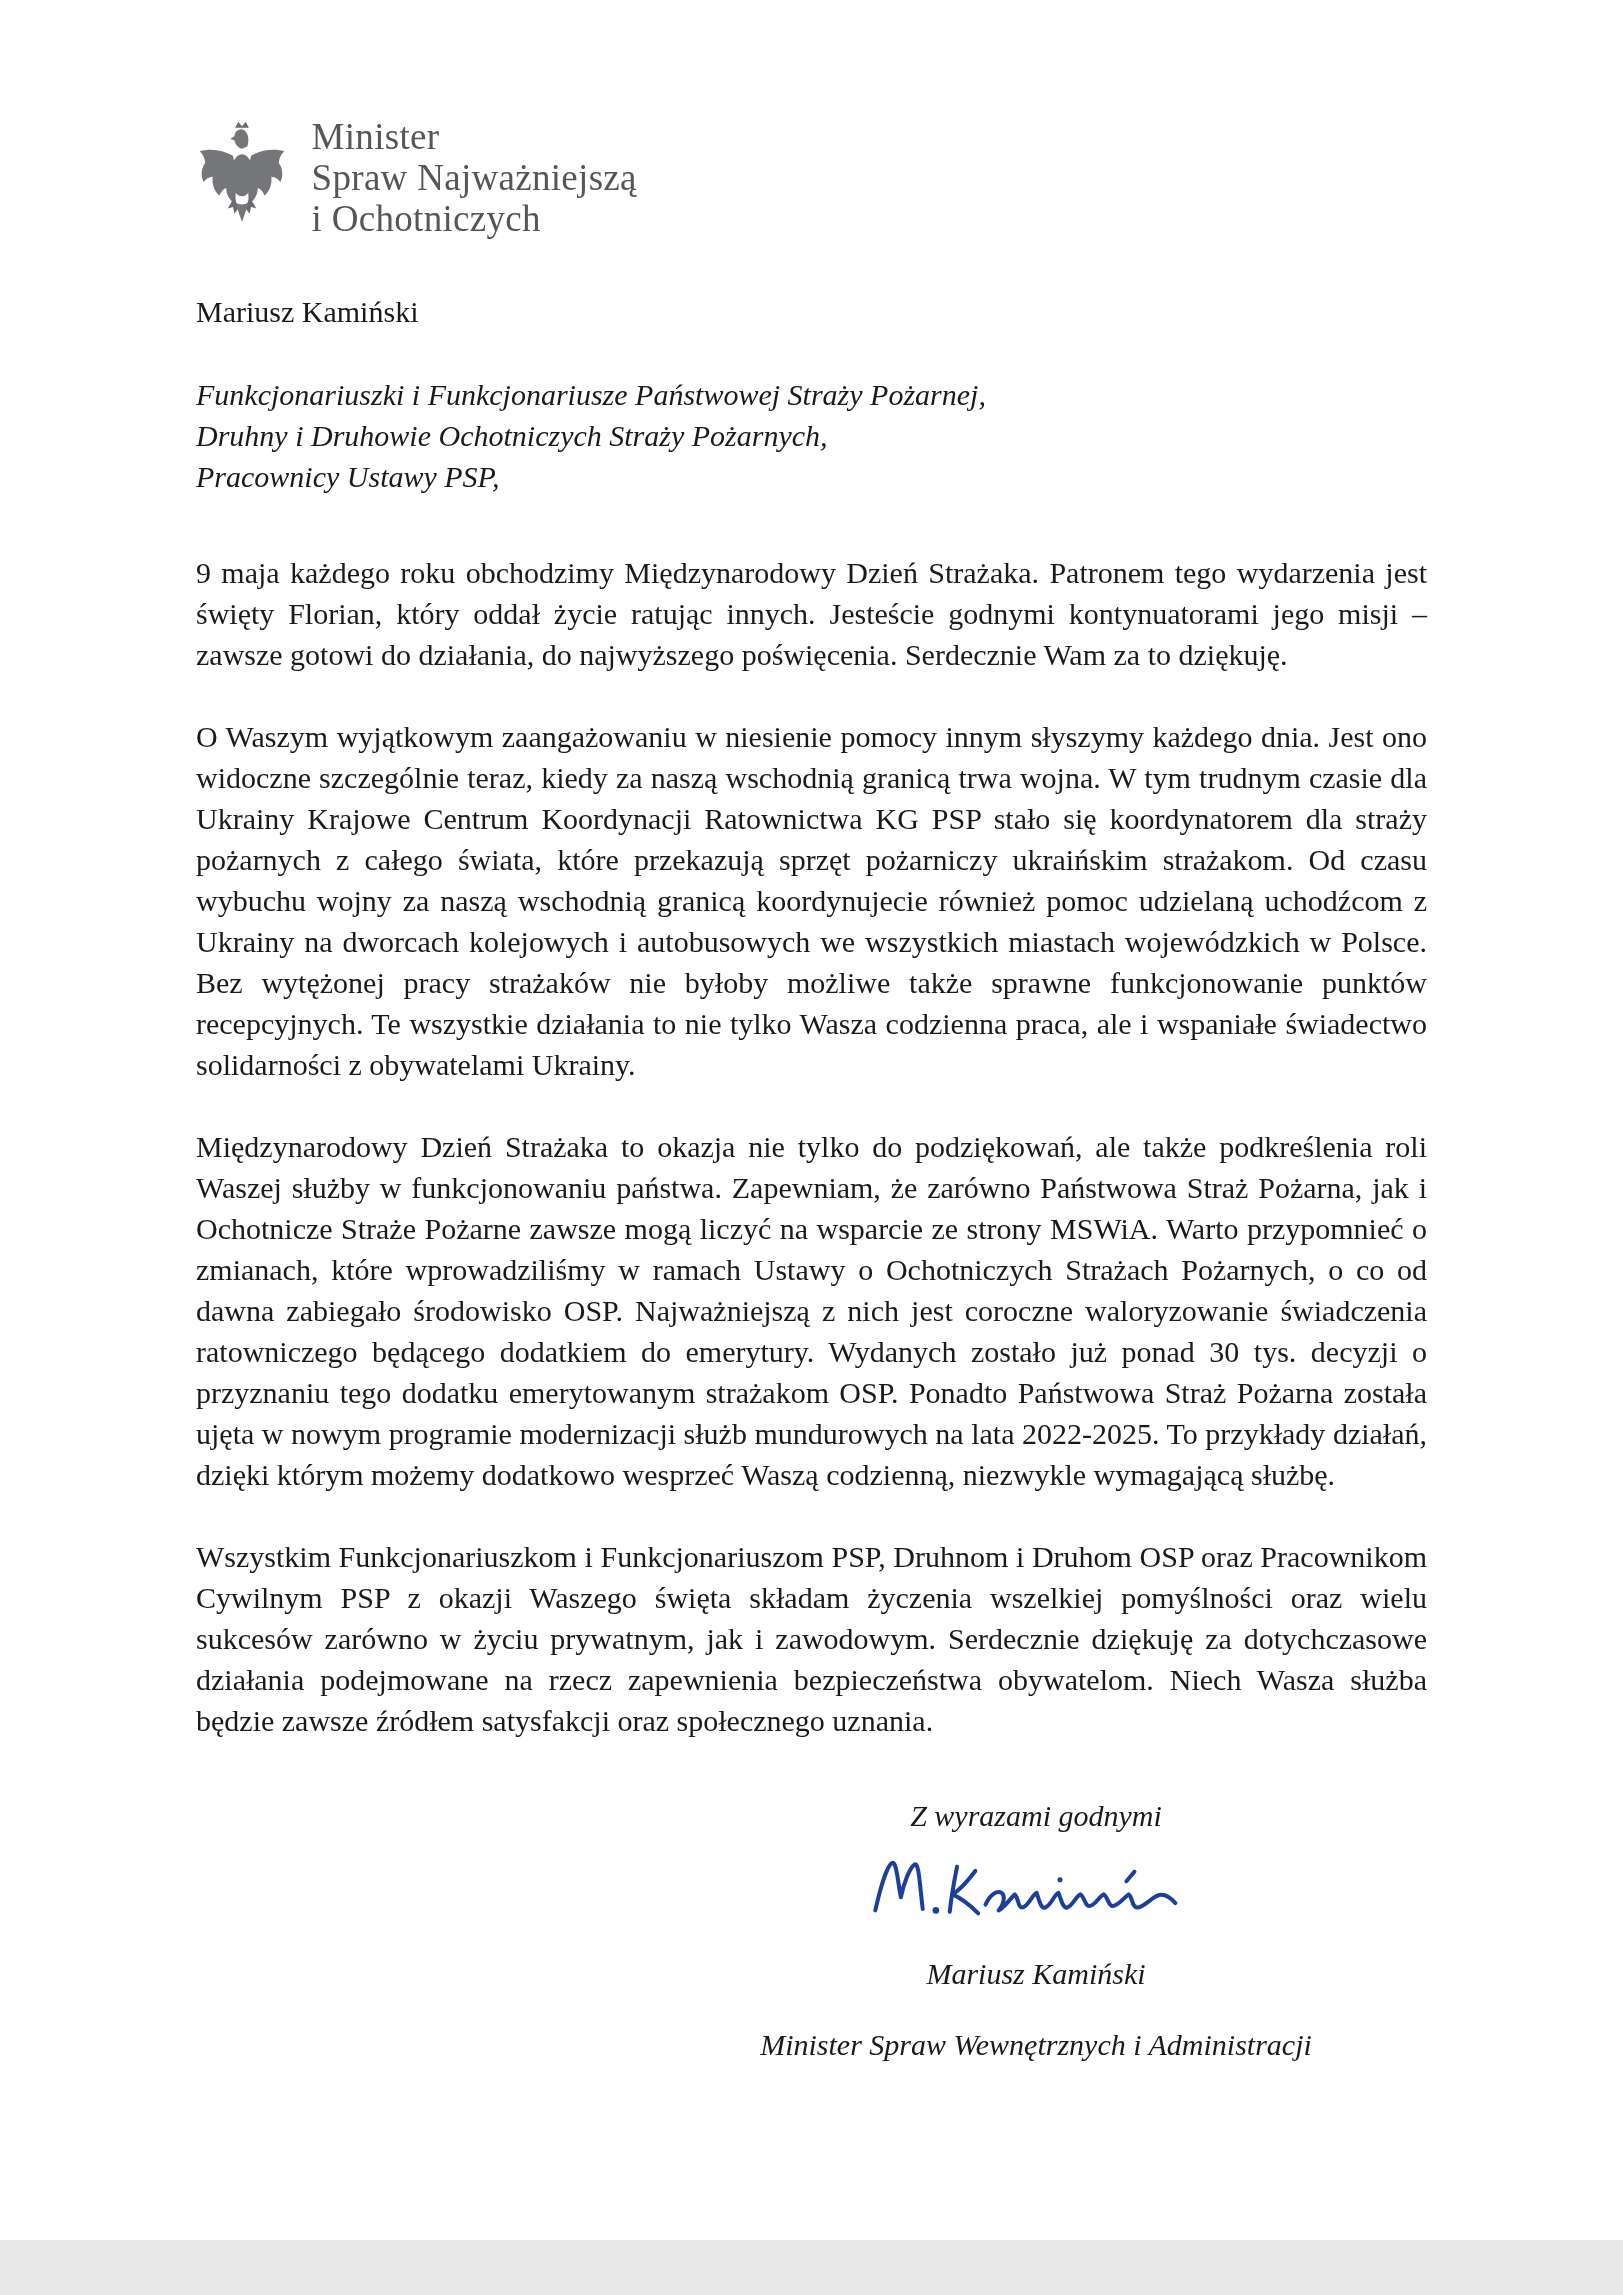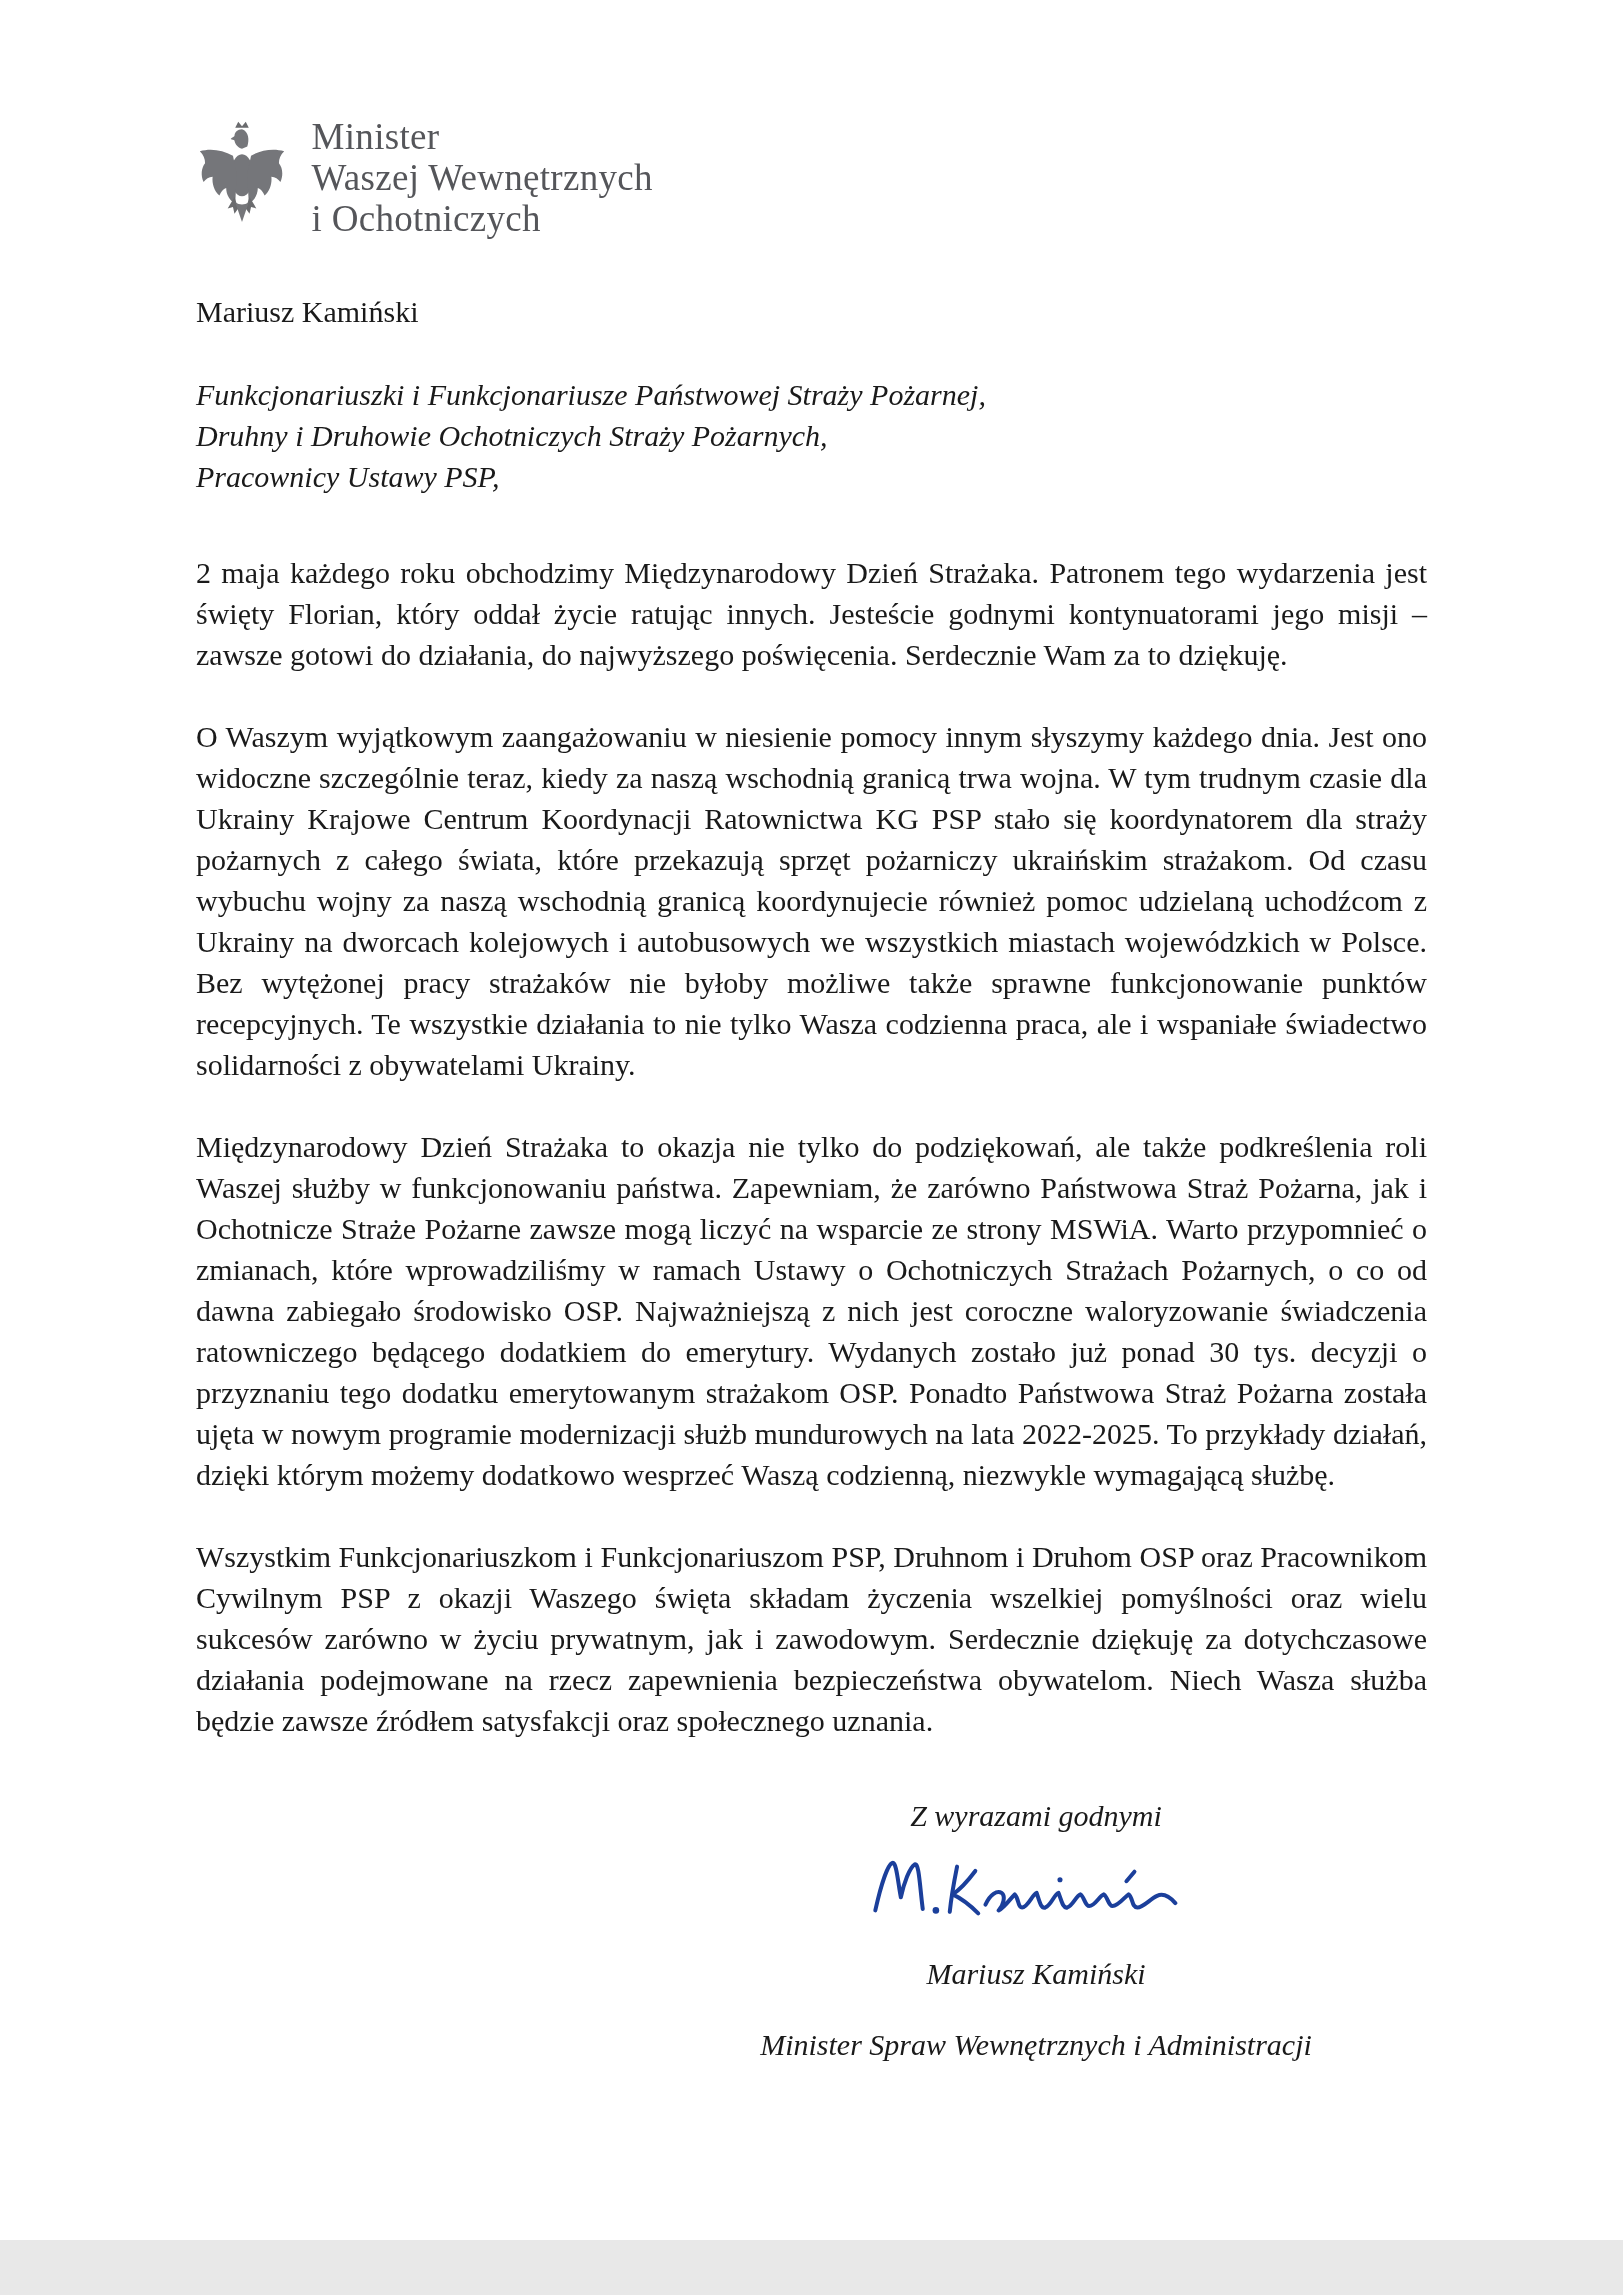--- a/index.html
+++ b/index.html
@@ -62,34 +62,34 @@
           <path d="M48 46 C34 38 18 36 4 40 C9 45 11 50 11 56 C6 62 5 72 9 81 C12 77 16 74 21 74 C20 83 23 93 30 99 C32 94 35 90 39 89 C39 98 44 106 51 110 L53 70 Z"></path>
           <path d="M72 46 C86 38 102 36 116 40 C111 45 109 50 109 56 C114 62 115 72 111 81 C108 77 104 74 99 74 C100 83 97 93 90 99 C88 94 85 90 81 89 C81 98 76 106 69 110 L67 70 Z"></path>
           <path d="M50 101 l-9 15 7 -2 2 9 5 -7 z" fill="#6a6b6e"></path>
           <path d="M70 101 l9 15 -7 -2 -2 9 -5 -7 z" fill="#6a6b6e"></path>
           <path d="M51 108 l9 26 9 -26 c-6 4 -12 4 -18 0 z"></path>
         </g>
       </svg>
     </span>
     <div class="ministry-name">
       <div>Minister</div>
-      <div>Waszej Wewnętrznych</div>
+      <div>Spraw Najważniejszą</div>
       <div>i Ochotniczych</div>
     </div>
   </div>
 
   <div class="sender">Mariusz Kamiński</div>
 
   <div class="salutation">
     <div>Funkcjonariuszki i Funkcjonariusze Państwowej Straży Pożarnej,</div>
     <div>Druhny i Druhowie Ochotniczych Straży Pożarnych,</div>
     <div>Pracownicy Ustawy PSP,</div>
   </div>
 
-  <p class="body-par first">2 maja każdego roku obchodzimy Międzynarodowy Dzień Strażaka. Patronem tego wydarzenia jest święty Florian, który oddał życie ratując innych. Jesteście godnymi kontynuatorami jego misji – zawsze gotowi do działania, do najwyższego poświęcenia. Serdecznie Wam za to dziękuję.</p>
+  <p class="body-par first">9 maja każdego roku obchodzimy Międzynarodowy Dzień Strażaka. Patronem tego wydarzenia jest święty Florian, który oddał życie ratując innych. Jesteście godnymi kontynuatorami jego misji – zawsze gotowi do działania, do najwyższego poświęcenia. Serdecznie Wam za to dziękuję.</p>
   <p class="body-par">O Waszym wyjątkowym zaangażowaniu w niesienie pomocy innym słyszymy każdego dnia. Jest ono widoczne szczególnie teraz, kiedy za naszą wschodnią granicą trwa wojna. W tym trudnym czasie dla Ukrainy Krajowe Centrum Koordynacji Ratownictwa KG PSP stało się koordynatorem dla straży pożarnych z całego świata, które przekazują sprzęt pożarniczy ukraińskim strażakom. Od czasu wybuchu wojny za naszą wschodnią granicą koordynujecie również pomoc udzielaną uchodźcom z Ukrainy na dworcach kolejowych i autobusowych we wszystkich miastach wojewódzkich w Polsce. Bez wytężonej pracy strażaków nie byłoby możliwe także sprawne funkcjonowanie punktów recepcyjnych. Te wszystkie działania to nie tylko Wasza codzienna praca, ale i wspaniałe świadectwo solidarności z obywatelami Ukrainy.</p>
   <p class="body-par">Międzynarodowy Dzień Strażaka to okazja nie tylko do podziękowań, ale także podkreślenia roli Waszej służby w funkcjonowaniu państwa. Zapewniam, że zarówno Państwowa Straż Pożarna, jak i Ochotnicze Straże Pożarne zawsze mogą liczyć na wsparcie ze strony MSWiA. Warto przypomnieć o zmianach, które wprowadziliśmy w ramach Ustawy o Ochotniczych Strażach Pożarnych, o co od dawna zabiegało środowisko OSP. Najważniejszą z nich jest coroczne waloryzowanie świadczenia ratowniczego będącego dodatkiem do emerytury. Wydanych zostało już ponad 30 tys. decyzji o przyznaniu tego dodatku emerytowanym strażakom OSP. Ponadto Państwowa Straż Pożarna została ujęta w nowym programie modernizacji służb mundurowych na lata 2022-2025. To przykłady działań, dzięki którym możemy dodatkowo wesprzeć Waszą codzienną, niezwykle wymagającą służbę.</p>
   <p class="body-par">Wszystkim Funkcjonariuszkom i Funkcjonariuszom PSP, Druhnom i Druhom OSP oraz Pracownikom Cywilnym PSP z okazji Waszego święta składam życzenia wszelkiej pomyślności oraz wielu sukcesów zarówno w życiu prywatnym, jak i zawodowym. Serdecznie dziękuję za dotychczasowe działania podejmowane na rzecz zapewnienia bezpieczeństwa obywatelom. Niech Wasza służba będzie zawsze źródłem satysfakcji oraz społecznego uznania.</p>
 
   <div class="closing-block">
     <div>Z wyrazami godnymi</div>
 
     <div class="signature">
       <svg viewBox="0 0 460 100" xmlns="http://www.w3.org/2000/svg">
         <g stroke="#1b3f9b" stroke-width="5.5" fill="none" stroke-linecap="round" stroke-linejoin="round">

